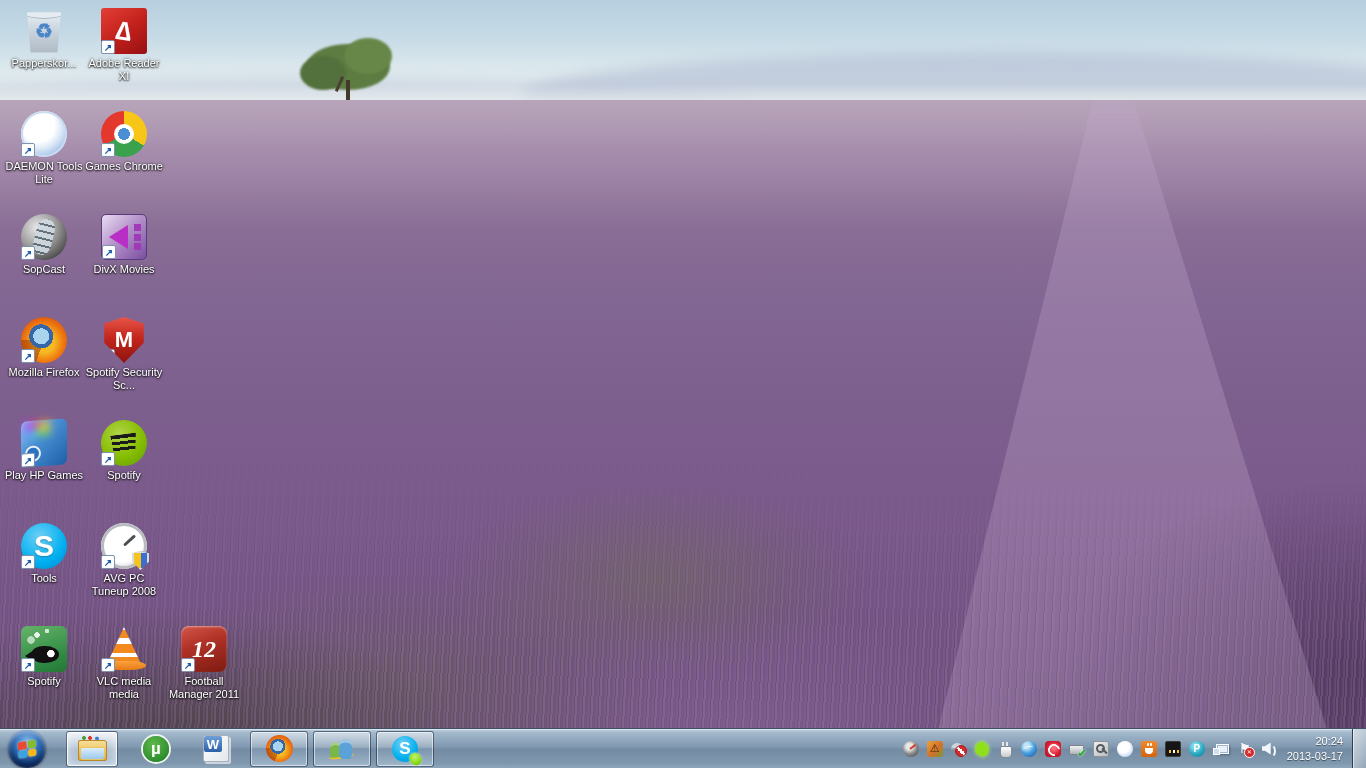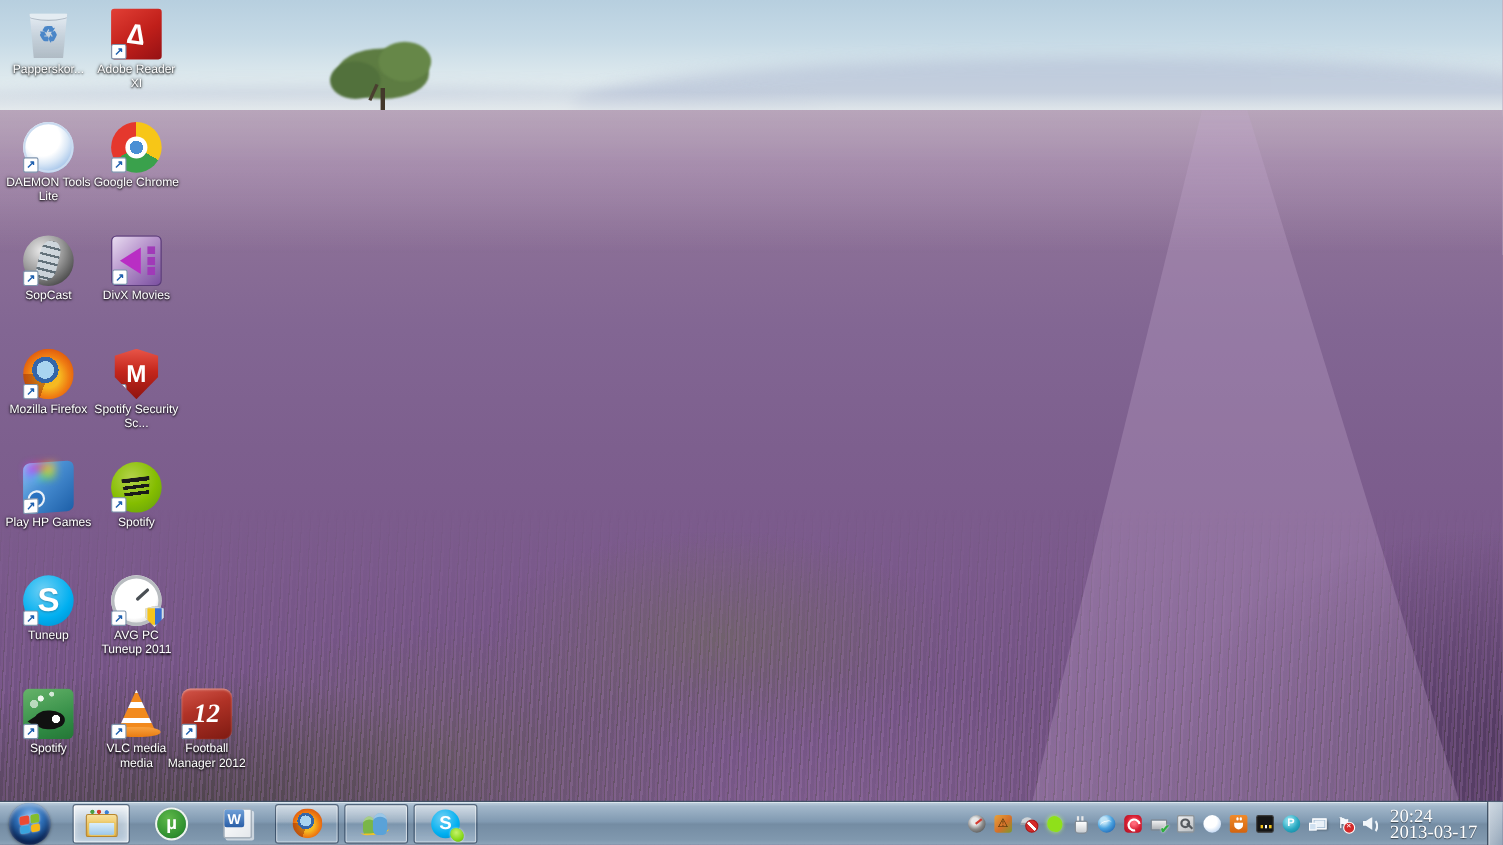--- a/index.html
+++ b/index.html
@@ -296,22 +296,22 @@
   .tr-action-center::after { content:"✕"; position:absolute; right:-2px; bottom:-1px; width:9px; height:9px;
     background:#d42a2a; border:1px solid #fff; border-radius:50%; color:#fff; font-size:6px;
     line-height:8px; text-align:center; }
 
   .tr-volume::before { content:""; position:absolute; left:1px; top:2px; width:9px; height:12px;
     clip-path:polygon(0 32%,34% 32%,100% 0,100% 100%,34% 68%,0 68%);
     background:#f2f6fa; filter:drop-shadow(0 1px 1px rgba(0,0,0,.35)); }
   .tr-volume::after { content:""; position:absolute; right:1px; top:3px; width:7px; height:10px;
     border:2px solid transparent; border-right:2px solid #f2f6fa; border-radius:50%; }
 
-  #clock { flex:none; padding:0 9px 0 10px; text-align:left; color:#fff; font-size:17px;
-    line-height:15px; text-shadow:0 1px 1px rgba(0,0,0,.55); cursor:pointer;font-family:Liberation Serif, serif; }
+  #clock { flex:none; padding:0 9px 0 10px; text-align:right; color:#fff; font-size:11px;
+    line-height:15px; text-shadow:0 1px 1px rgba(0,0,0,.55); cursor:pointer; }
 
   #showdesk { flex:none; width:14px; height:40px; border-left:1px solid #2e3f52; cursor:pointer;
     background:linear-gradient(90deg,rgba(255,255,255,.3),rgba(255,255,255,.05)),
                linear-gradient(180deg,#bdcad7,#8da0b4); box-shadow:inset 1px 0 0 rgba(255,255,255,.5); }
 </style>
 </head>
 <body>
 
 <div id="screen">
 
@@ -350,21 +350,21 @@
       <div class="dicon" style="left: 0px; top: 111px;">
         <div class="art i-daemon-tools">
           <span class="arrow">↗</span>
         </div>
         <div class="lbl">DAEMON Tools Lite</div>
       </div>
       <div class="dicon" style="left: 80px; top: 111px;">
         <div class="art i-google-chrome">
           <span class="arrow">↗</span>
         </div>
-        <div class="lbl">Google Chrome</div>
+        <div class="lbl">Games Chrome</div>
       </div>
       <div class="dicon" style="left: 0px; top: 214px;">
         <div class="art i-sopcast">
           <span class="arrow">↗</span>
         </div>
         <div class="lbl">SopCast</div>
       </div>
       <div class="dicon" style="left: 80px; top: 214px;">
         <div class="art i-divx-movies">
           <span class="arrow">↗</span>
@@ -394,46 +394,46 @@
         <div class="art i-spotify">
           <span class="arrow">↗</span>
         </div>
         <div class="lbl">Spotify</div>
       </div>
       <div class="dicon" style="left: 0px; top: 523px;">
         <div class="art i-skype">
           <span class="glyph">S</span>
           <span class="arrow">↗</span>
         </div>
-        <div class="lbl">Tuneup</div>
+        <div class="lbl">Tools</div>
       </div>
       <div class="dicon" style="left: 80px; top: 523px;">
         <div class="art i-avg-pc-tuneup">
           <span class="arrow">↗</span>
         </div>
-        <div class="lbl">AVG PC Tuneup 2011</div>
+        <div class="lbl">AVG PC Tuneup 2008</div>
       </div>
       <div class="dicon" style="left: 0px; top: 626px;">
         <div class="art i-snapfish">
           <span class="arrow">↗</span>
         </div>
         <div class="lbl">Spotify</div>
       </div>
       <div class="dicon" style="left: 80px; top: 626px;">
         <div class="art i-vlc">
           <span class="arrow">↗</span>
         </div>
         <div class="lbl">VLC media media</div>
       </div>
-      <div class="dicon" style="left: 144px; top: 626px; text-align: center;">
+      <div class="dicon" style="left: 160px; top: 626px; text-align: center;">
         <div class="art i-football-manager">
           <span class="glyph">12</span>
           <span class="arrow">↗</span>
         </div>
-        <div class="lbl">Football Manager 2012</div>
+        <div class="lbl">Football Manager 2011</div>
       </div>
     </div>
 
   <div id="taskbar">
     <div class="orb">
       <div class="flag">
         <i class="p1"></i>
           <i class="p2"></i>
           <i class="p3"></i>
           <i class="p4"></i>

